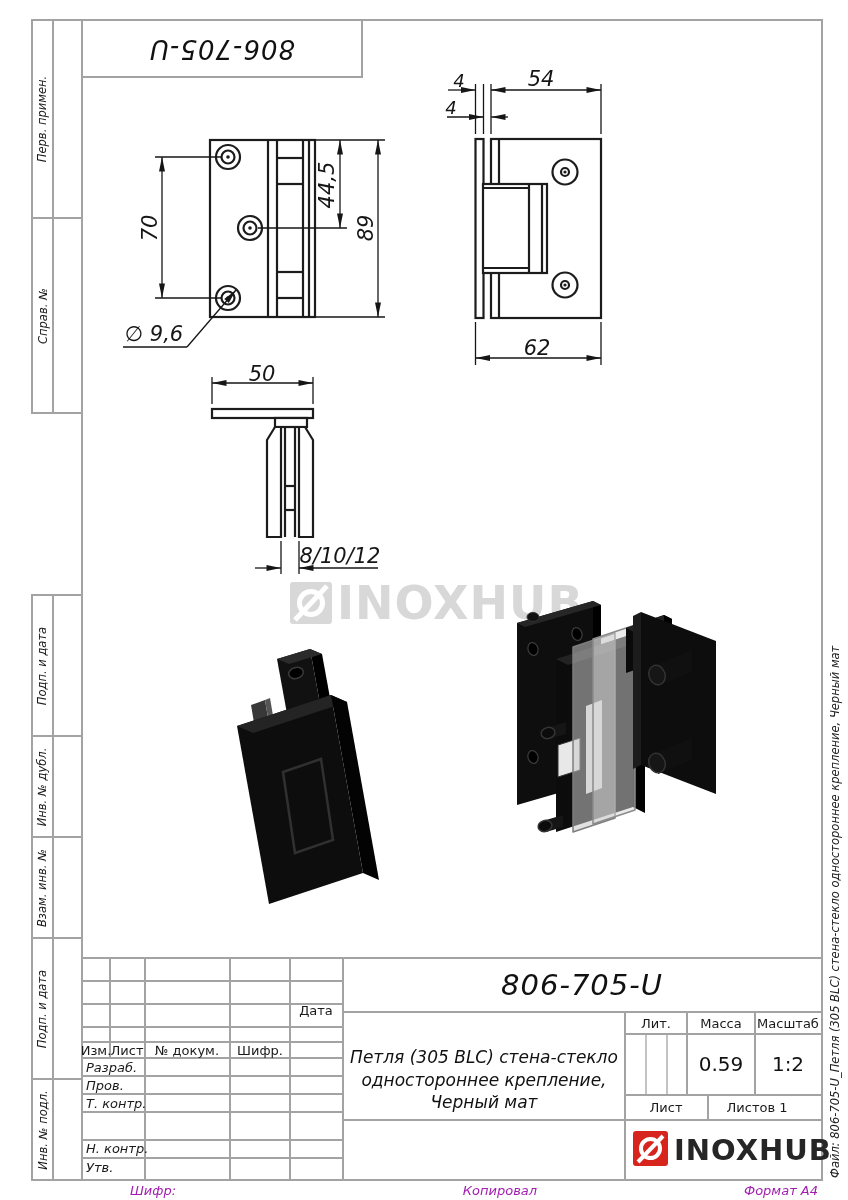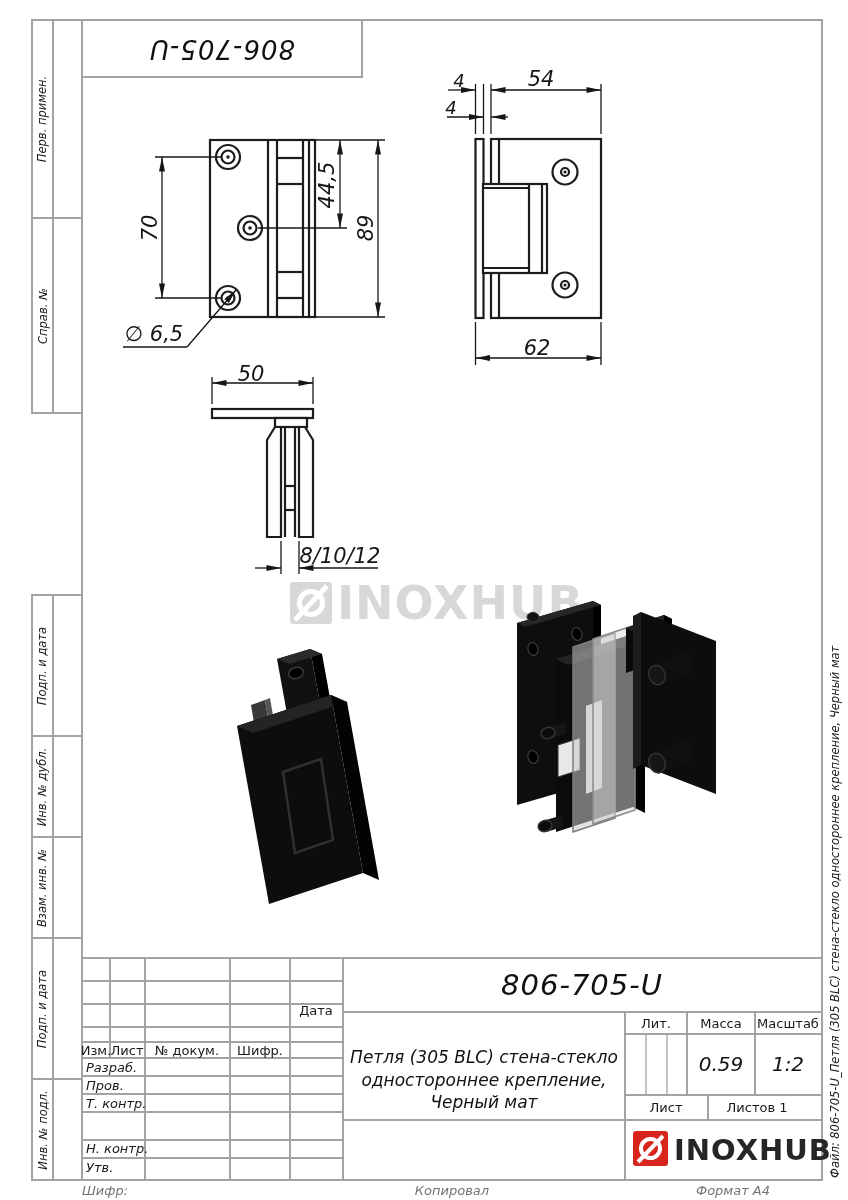--- a/index.html
+++ b/index.html
@@ -11,29 +11,29 @@
   .mlabel span{transform:rotate(-90deg);white-space:nowrap;font-size:11.5px;font-style:italic;color:#1a1a1a;}
   
   .dim{position:absolute;font-style:italic;font-size:21px;color:#161616;white-space:nowrap;
        transform:translate(-50%,-50%);}
   .dim.v{transform:translate(-50%,-50%) rotate(-90deg);}
   .dim.s18{font-size:18px;}
   
   .tbh{position:absolute;font-size:13px;color:#1a1a1a;white-space:nowrap;
        transform:translate(-50%,-50%);}
   .tbl{position:absolute;font-style:italic;font-size:13px;color:#1a1a1a;white-space:nowrap;}
-  .tbval{position:absolute;font-style:italic;font-size:20px;color:#111;transform:translate(-50%,-50%);}
+  .tbval{position:absolute;font-size:20px;color:#111;transform:translate(-50%,-50%);}
   .desig{position:absolute;font-style:italic;font-size:29px;color:#111;transform:translate(-50%,-50%);letter-spacing:1px;}
   .flipbox{position:absolute;left:82px;top:20px;width:280px;height:57px;display:flex;align-items:center;justify-content:center;}
   .flipbox span{transform:rotate(180deg);font-size:26px;font-style:italic;color:#111;letter-spacing:1px;}
   .descr{position:absolute;left:343px;top:1012px;width:282px;height:136px;display:flex;align-items:center;justify-content:center;
          text-align:center;font-style:italic;font-size:17px;line-height:1.32;color:#111;white-space:pre-line;}
   .fileannot{position:absolute;left:828px;top:1178px;transform:rotate(-90deg);transform-origin:0 0;
              width:645px;font-size:11.5px;font-style:italic;color:#222;white-space:nowrap;}
-  .botlab{position:absolute;font-style:italic;font-size:13px;color:#737373;transform:translate(-50%,-50%);white-space:nowrap;}
+  .botlab{position:absolute;font-style:italic;font-size:13px;color:#a21caf;transform:translate(-50%,-50%);white-space:nowrap;margin-left:48px;}
   svg{display:block;}
   .artsvg{position:absolute;left:0;top:0;z-index:2;pointer-events:none;}
   .txt{z-index:3;}
 </style>
 </head>
 <body>
 
 <div class="sheet">
 
   <svg class="artsvg" width="848" height="1200" viewBox="0 0 848 1200">
@@ -286,26 +286,26 @@
   <div class="mlabel txt" style="top:938px;height:141px">
       <span>Подп. и дата</span>
     </div>
   <div class="mlabel txt" style="top:1079px;height:101px">
       <span>Инв. № подл.</span>
     </div>
 
   <div class="dim v txt abs" style="left:150px;top:228px">70</div>
   <div class="dim v txt abs" style="left:327px;top:185px">44,5</div>
   <div class="dim v txt abs" style="left:366px;top:228px">89</div>
-  <div class="dim txt abs" style="left:154px;top:334px">∅ 6,5</div>
+  <div class="dim txt abs" style="left:154px;top:334px">∅ 9,6</div>
   <div class="dim s18 txt abs" style="left:459px;top:80px">4</div>
   <div class="dim txt abs" style="left:541px;top:79px">54</div>
   <div class="dim s18 txt abs" style="left:451px;top:107px">4</div>
   <div class="dim txt abs" style="left:537px;top:348px">62</div>
-  <div class="dim txt abs" style="left:251px;top:374px">50</div>
+  <div class="dim txt abs" style="left:262px;top:374px">50</div>
   <div class="dim txt abs" style="left:340px;top:556px">8/10/12</div>
 
   <div class="tbh txt" style="left:96px;top:1050px">Изм.</div>
   <div class="tbh txt" style="left:127px;top:1050px">Лист</div>
   <div class="tbh txt" style="left:187px;top:1050px">№ докум.</div>
   <div class="tbh txt" style="left:260px;top:1050px">Шифр.</div>
   <div class="tbh txt" style="left:316px;top:1010px">Дата</div>
   <div class="tbl txt" style="left:86px;top:1060px">Разраб.</div>
   <div class="tbl txt" style="left:86px;top:1078px">Пров.</div>
   <div class="tbl txt" style="left:86px;top:1096px">Т. контр.</div>

